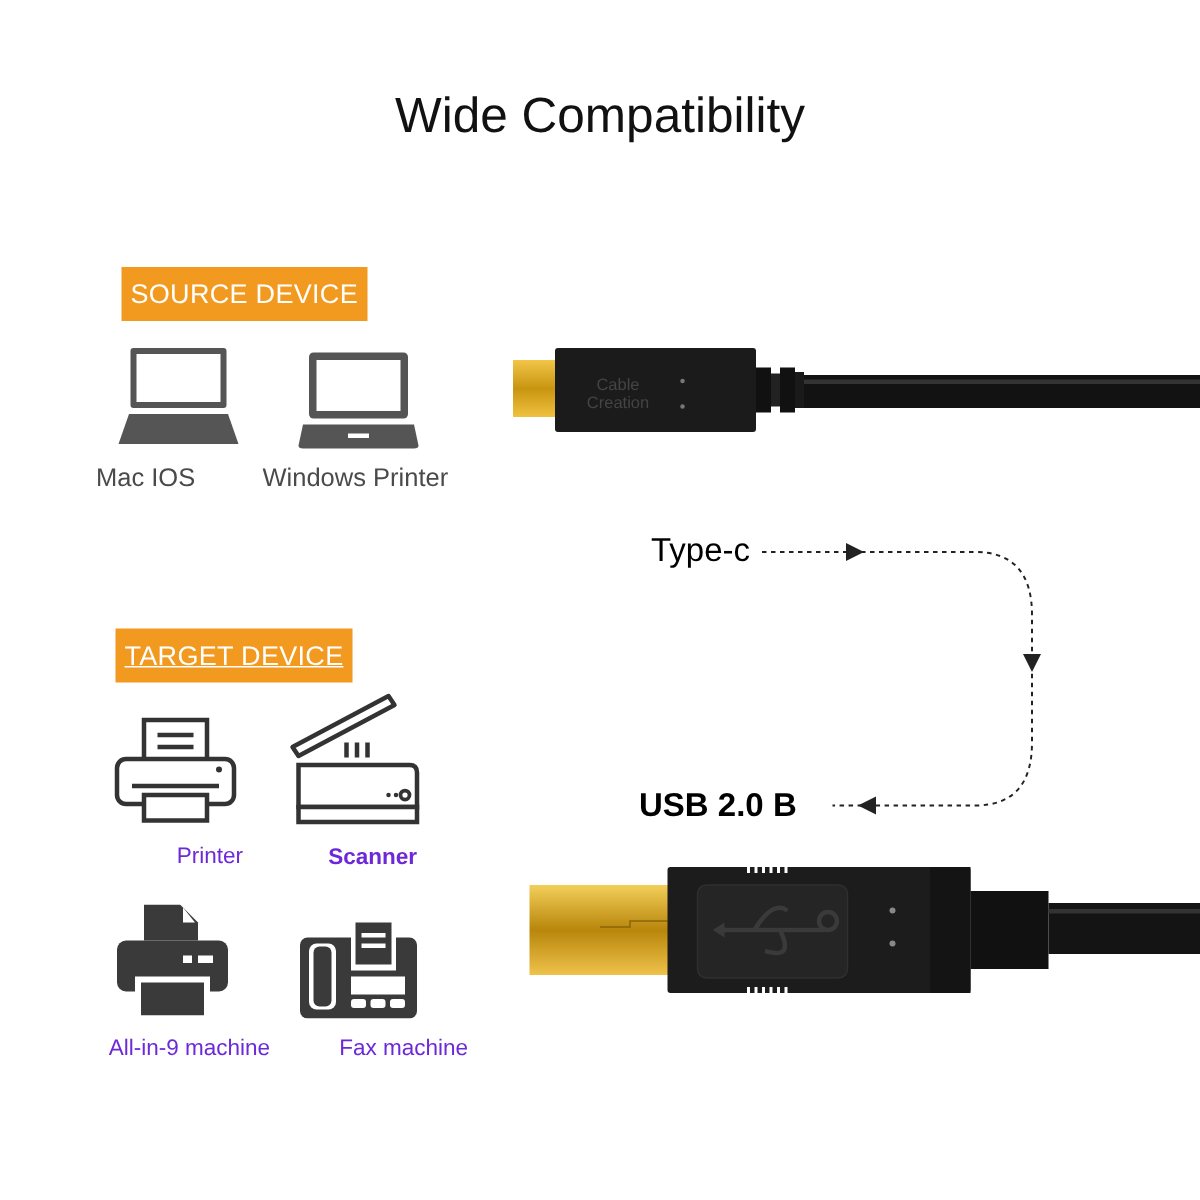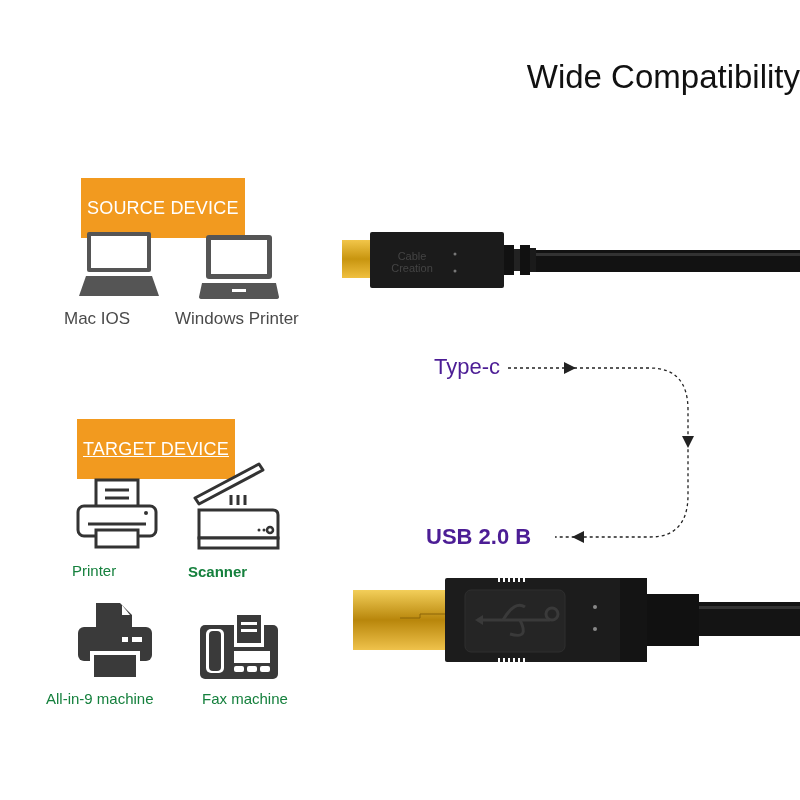--- a/index.html
+++ b/index.html
@@ -1,22 +1,22 @@
 <!DOCTYPE html>
 <html><head>
 <meta charset="utf-8">
 <style>
   html,body{margin:0;padding:0;background:#fff;}
   body{width:800px;height:800px;position:relative;overflow:hidden;font-family:"Liberation Sans",sans-serif;}
   .abs{position:absolute;}
-  .title{left:0;width:800px;top:58px;text-align:right;font-size:33px;color:#111;}
-  .badge{background:#f29a1f;color:#fff;font-size:18px;height:28px;line-height:28px;padding:16px 6px;letter-spacing:0.2px;}
+  .title{left:0;width:800px;top:58px;text-align:center;font-size:33px;color:#111;}
+  .badge{background:#f29a1f;color:#fff;font-size:18px;height:28px;line-height:28px;padding:4px 6px;letter-spacing:0.2px;}
   .label{font-size:17px;color:#4a4a4a;text-align:left;}
-  .label-sm{font-size:15px;color:#15803d;text-align:left;}
-  .orange-label{color:#4c1d95;font-size:22px;}
+  .label-sm{font-size:15px;color:#6d28d9;text-align:right;}
+  .orange-label{color:#000000;font-size:22px;}
 </style>
 </head>
 <body>
 
 <div class="abs title">Wide Compatibility</div>
 
 <div class="abs badge" style="left:81px;top:178px;">SOURCE DEVICE</div>
 
 <svg class="abs" style="left:78px;top:230px;" width="82" height="70" viewBox="0 0 82 70">
   <rect x="9" y="2" width="64" height="40" rx="2" fill="#555"></rect>

